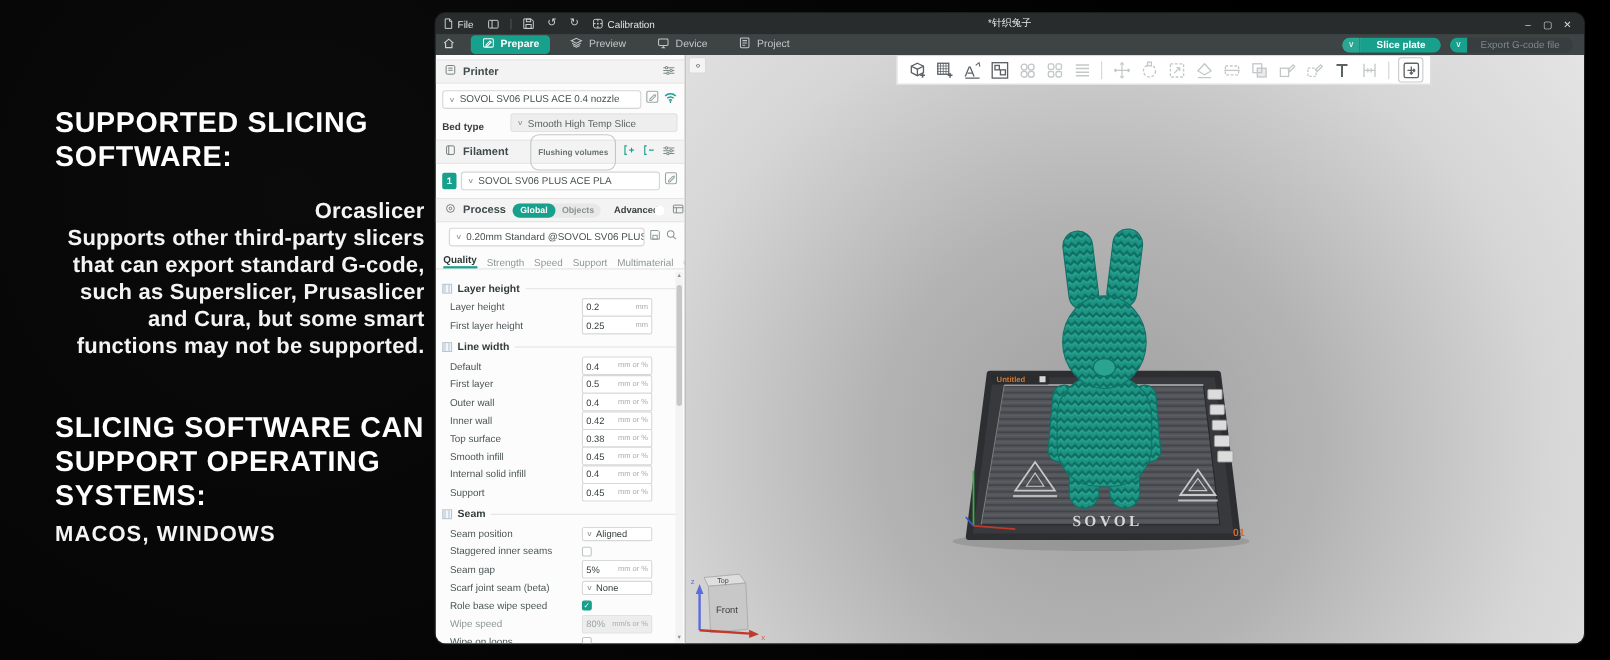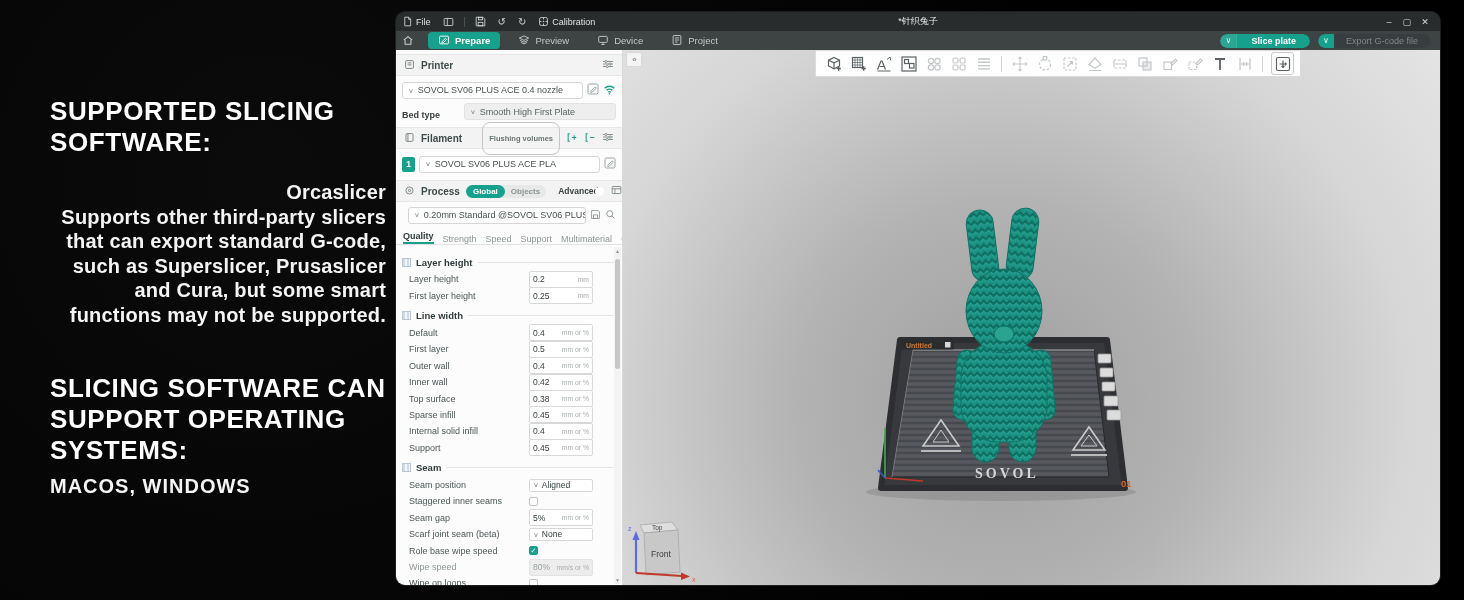--- a/index.html
+++ b/index.html
@@ -262,21 +262,21 @@
                 <path d="M3.8 6.9a4.5 4.5 0 0 1 6.4 0"></path>
                 <path d="M5.6 9a2 2 0 0 1 2.8 0"></path>
                 <circle cx="7" cy="10.6" r=".9" fill="#17a08c" stroke="none"></circle>
               </svg></span>
         </div>
 
         <div class="rowline" style="margin-top:4px; gap:22px;align-items:flex-end;">
           <span style="font-size:9px; font-weight:bold; color:#39403f; width:40px;">Bed type</span>
           <div class="selbox gray" style="flex:1">
             <span class="chevc">∨</span>
-            <span>Smooth High First Plate</span>
+            <span>Smooth High Temp Slice</span>
           </div>
         </div>
 
         <div class="shead" style="margin-top:7px">
           <span><svg width="11" height="11" viewBox="0 0 14 14" fill="none" stroke="#6f7a7a" stroke-width="1.1">
                 <rect x="2.5" y="2" width="9" height="10" rx="1.5"></rect>
                 <path d="M5 2v10"></path>
               </svg></span>
           <span>Filament</span>
           <span class="sp"></span>
@@ -423,21 +423,21 @@
           <div class="srow">
               <span class="slabel">Top surface</span>
               <span class="ctrl">
                 <span class="sinput">
                   <span class="sval">0.38</span>
                   <span class="sunit">mm or %</span>
                 </span>
               </span>
             </div>
           <div class="srow">
-              <span class="slabel">Sparse infill</span>
+              <span class="slabel">Smooth infill</span>
               <span class="ctrl">
                 <span class="sinput">
                   <span class="sval">0.45</span>
                   <span class="sunit">mm or %</span>
                 </span>
               </span>
             </div>
           <div class="srow">
               <span class="slabel">Internal solid infill</span>
               <span class="ctrl">

